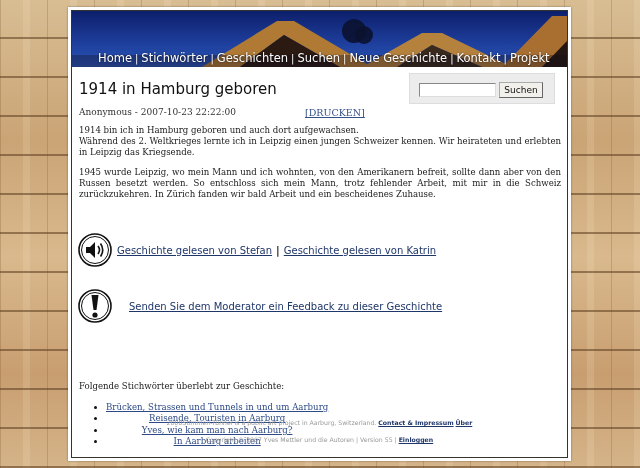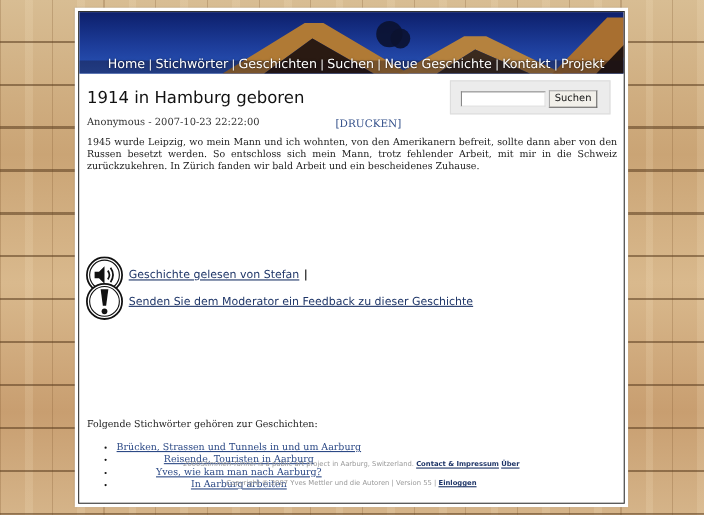--- a/index.html
+++ b/index.html
@@ -36,20 +36,21 @@
   .content { position:relative; padding:0 7px; }
   .title {
     font-family:"DejaVu Sans", sans-serif; font-weight:normal; font-size:15px;
     color:#111; margin:0; position:absolute; left:7px; top:13px;
   }
   .meta {
     position:absolute; left:7px; top:40px; font-size:9px; color:#333; width:290px;
   }
   .drucken {
     position:absolute; left:233px; top:40px; font-size:9.5px; color:#34508a;
+    text-decoration:underline;
   }
   .search-panel {
     position:absolute; left:337px; top:6px; width:146px; height:31px;
     background:#ececec; border:1px solid #ddd; box-sizing:border-box;
   }
   .search-input {
     position:absolute; left:9px; top:9px; width:77px; height:14px;
     border:1px solid #888; border-right-color:#ddd; border-bottom-color:#ddd;
     background:#fff; box-sizing:border-box; padding:0; font-size:9px;
   }
@@ -124,46 +125,49 @@
       <h1 class="title">1914 in Hamburg geboren</h1>
       <div class="meta">Anonymous - 2007-10-23 22:22:00</div>
       <a class="drucken">[DRUCKEN]</a>
 
       <div class="search-panel">
         <input class="search-input" type="text" value="" style="">
         <button class="search-btn">Suchen</button>
       </div>
 
       <div class="body-text">
+        <p style="white-space:pre-line;">1914 bin ich in Hamburg geboren und auch dort aufgewachsen.
+Während des 2. Weltkrieges lernte ich in Leipzig einen jungen Schweizer kennen. Wir heirateten und erlebten in Leipzig das Kriegsende.</p>
         <p>1945 wurde Leipzig, wo mein Mann und ich wohnten, von den Amerikanern befreit, sollte dann aber von den Russen besetzt werden. So entschloss sich mein Mann, trotz fehlender Arbeit, mit mir in die Schweiz zurückzukehren. In Zürich fanden wir bald Arbeit und ein bescheidenes Zuhause.</p>
       </div>
 
       <div class="icon-row" style="top:166px;">
         <svg class="circle-icon" viewBox="0 0 34 34">
           <circle cx="17" cy="17" r="16" fill="#fff" stroke="#111" stroke-width="1.6"></circle>
           <circle cx="17" cy="17" r="13.5" fill="none" stroke="#111" stroke-width="1"></circle>
           <polygon points="8,14 12,14 17,9 17,25 12,20 8,20" fill="#111"></polygon>
           <path d="M20,13 Q23,17 20,21" fill="none" stroke="#111" stroke-width="1.6"></path>
           <path d="M22.5,10.5 Q27,17 22.5,23.5" fill="none" stroke="#111" stroke-width="1.6"></path>
         </svg>
         <a>Geschichte gelesen von Stefan</a>
         <span class="bar">|</span>
+        <a>Geschichte gelesen von Katrin</a>
       </div>
 
-      <div class="icon-row" style="top:190px;">
+      <div class="icon-row" style="top:222px;gap:12px;">
         <svg class="circle-icon" viewBox="0 0 34 34">
           <circle cx="17" cy="17" r="16" fill="#fff" stroke="#111" stroke-width="1.6"></circle>
           <circle cx="17" cy="17" r="13.5" fill="none" stroke="#111" stroke-width="1"></circle>
           <polygon points="13.5,6 20.5,6 18.5,21 15.5,21" fill="#111"></polygon>
           <circle cx="17" cy="26" r="2.6" fill="#111"></circle>
         </svg>
         <a>Senden Sie dem Moderator ein Feedback zu dieser Geschichte</a>
       </div>
 
-      <div class="tags-label">Folgende Stichwörter gehören zur Geschichten:</div>
+      <div class="tags-label">Folgende Stichwörter überlebt zur Geschichte:</div>
       <ul class="tags">
         <li><a>Brücken, Strassen und Tunnels in und um Aarburg</a></li>
         <li><a>Reisende, Touristen in Aarburg</a></li>
         <li><a>Yves, wie kam man nach Aarburg?</a></li>
         <li><a>In Aarburg arbeiten</a></li>
       </ul>
     </div>
 
     <div class="footer1">
       <i>2000Stimmen-Tunnel</i><span> is a public art project in Aarburg, Switzerland.</span>

